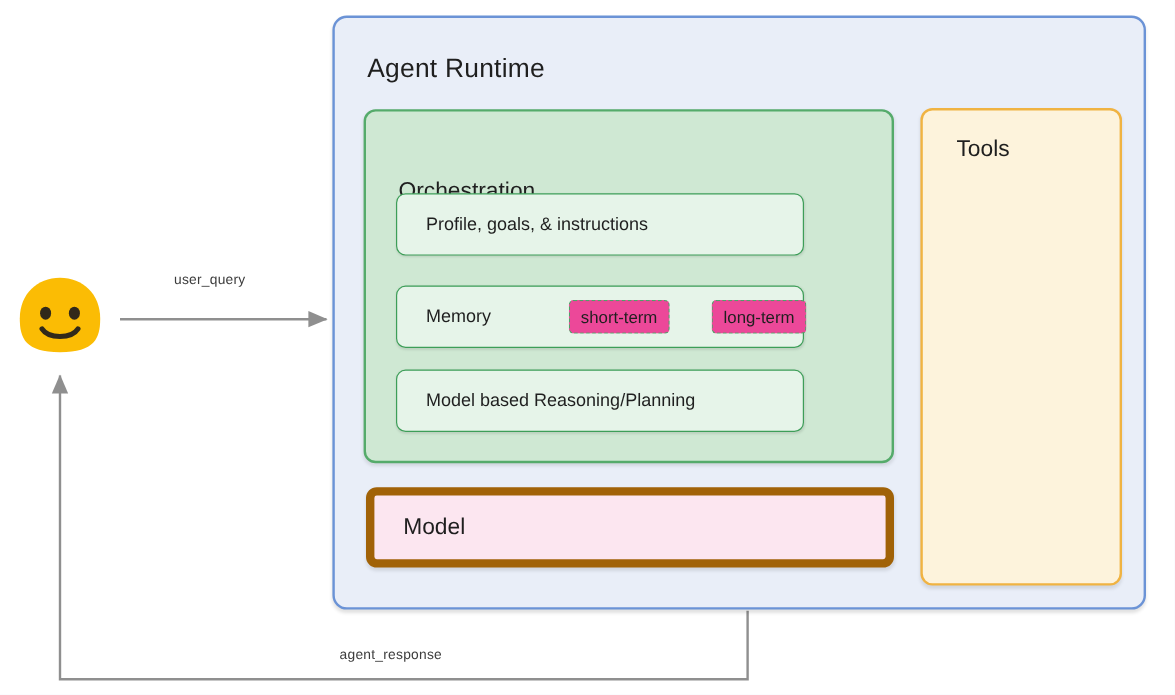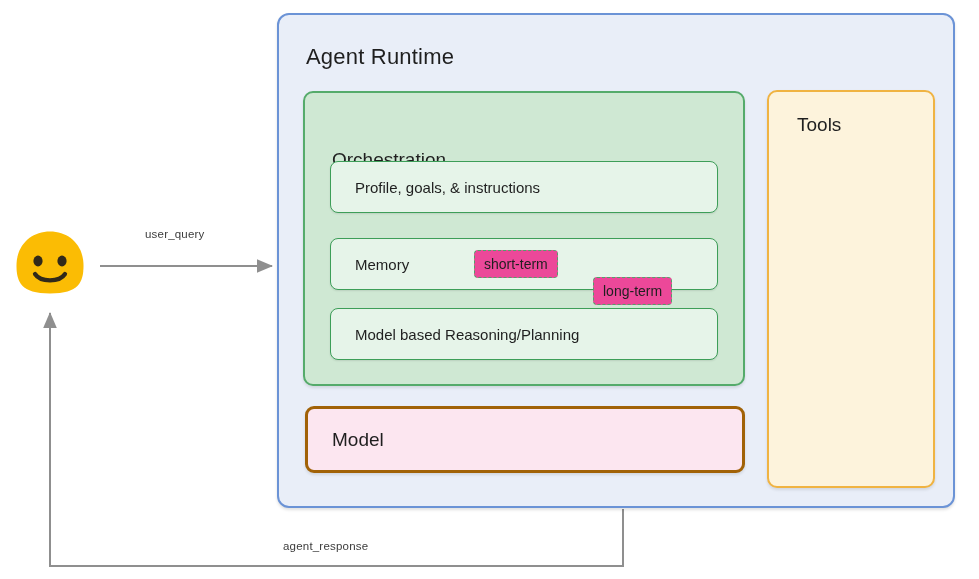--- a/index.html
+++ b/index.html
@@ -48,21 +48,21 @@
     left:27px; top:21px;
     font-size:19px;
     color:#1f1f1f;
     white-space:nowrap;
     margin-top:35px;
   }
 
   .orch-row{
     position:absolute;
     left:330px;
-    width:388px;
+    width:340px;
     height:52px;
     box-sizing:border-box;
     background:#e6f4e9;
     border:1.5px solid #3d9e58;
     border-radius:8px;
     box-shadow:0 1px 2px rgba(0,0,0,0.10);
   }
   .orch-row .row-label{
     position:absolute;
     left:24px;
@@ -87,30 +87,30 @@
     background:#ec4899;
     font-size:14px;
     color:#1f1f1f;
     display:flex;
     align-items:center;
     justify-content:center;
     padding:0 9px;
     white-space:nowrap;
   }
   #chip-short{left:143px;}
-  #chip-long{left:262px;margin-top:27px;}
+  #chip-long{left:262px;}
 
   
   .model-box{
     position:absolute;
     left:305px; top:406px;
     width:440px; height:67px;
     box-sizing:border-box;
     background:#fce6f0;
-    border:3px solid #a16207;
+    border:7px solid #a16207;
     border-radius:9px;
     box-shadow:0 2px 3px rgba(0,0,0,0.10);
   }
   .model-title{
     position:absolute;
     left:24px;
     top:50%;
     transform:translateY(-50%);
     font-size:19px;
     color:#1f1f1f;

